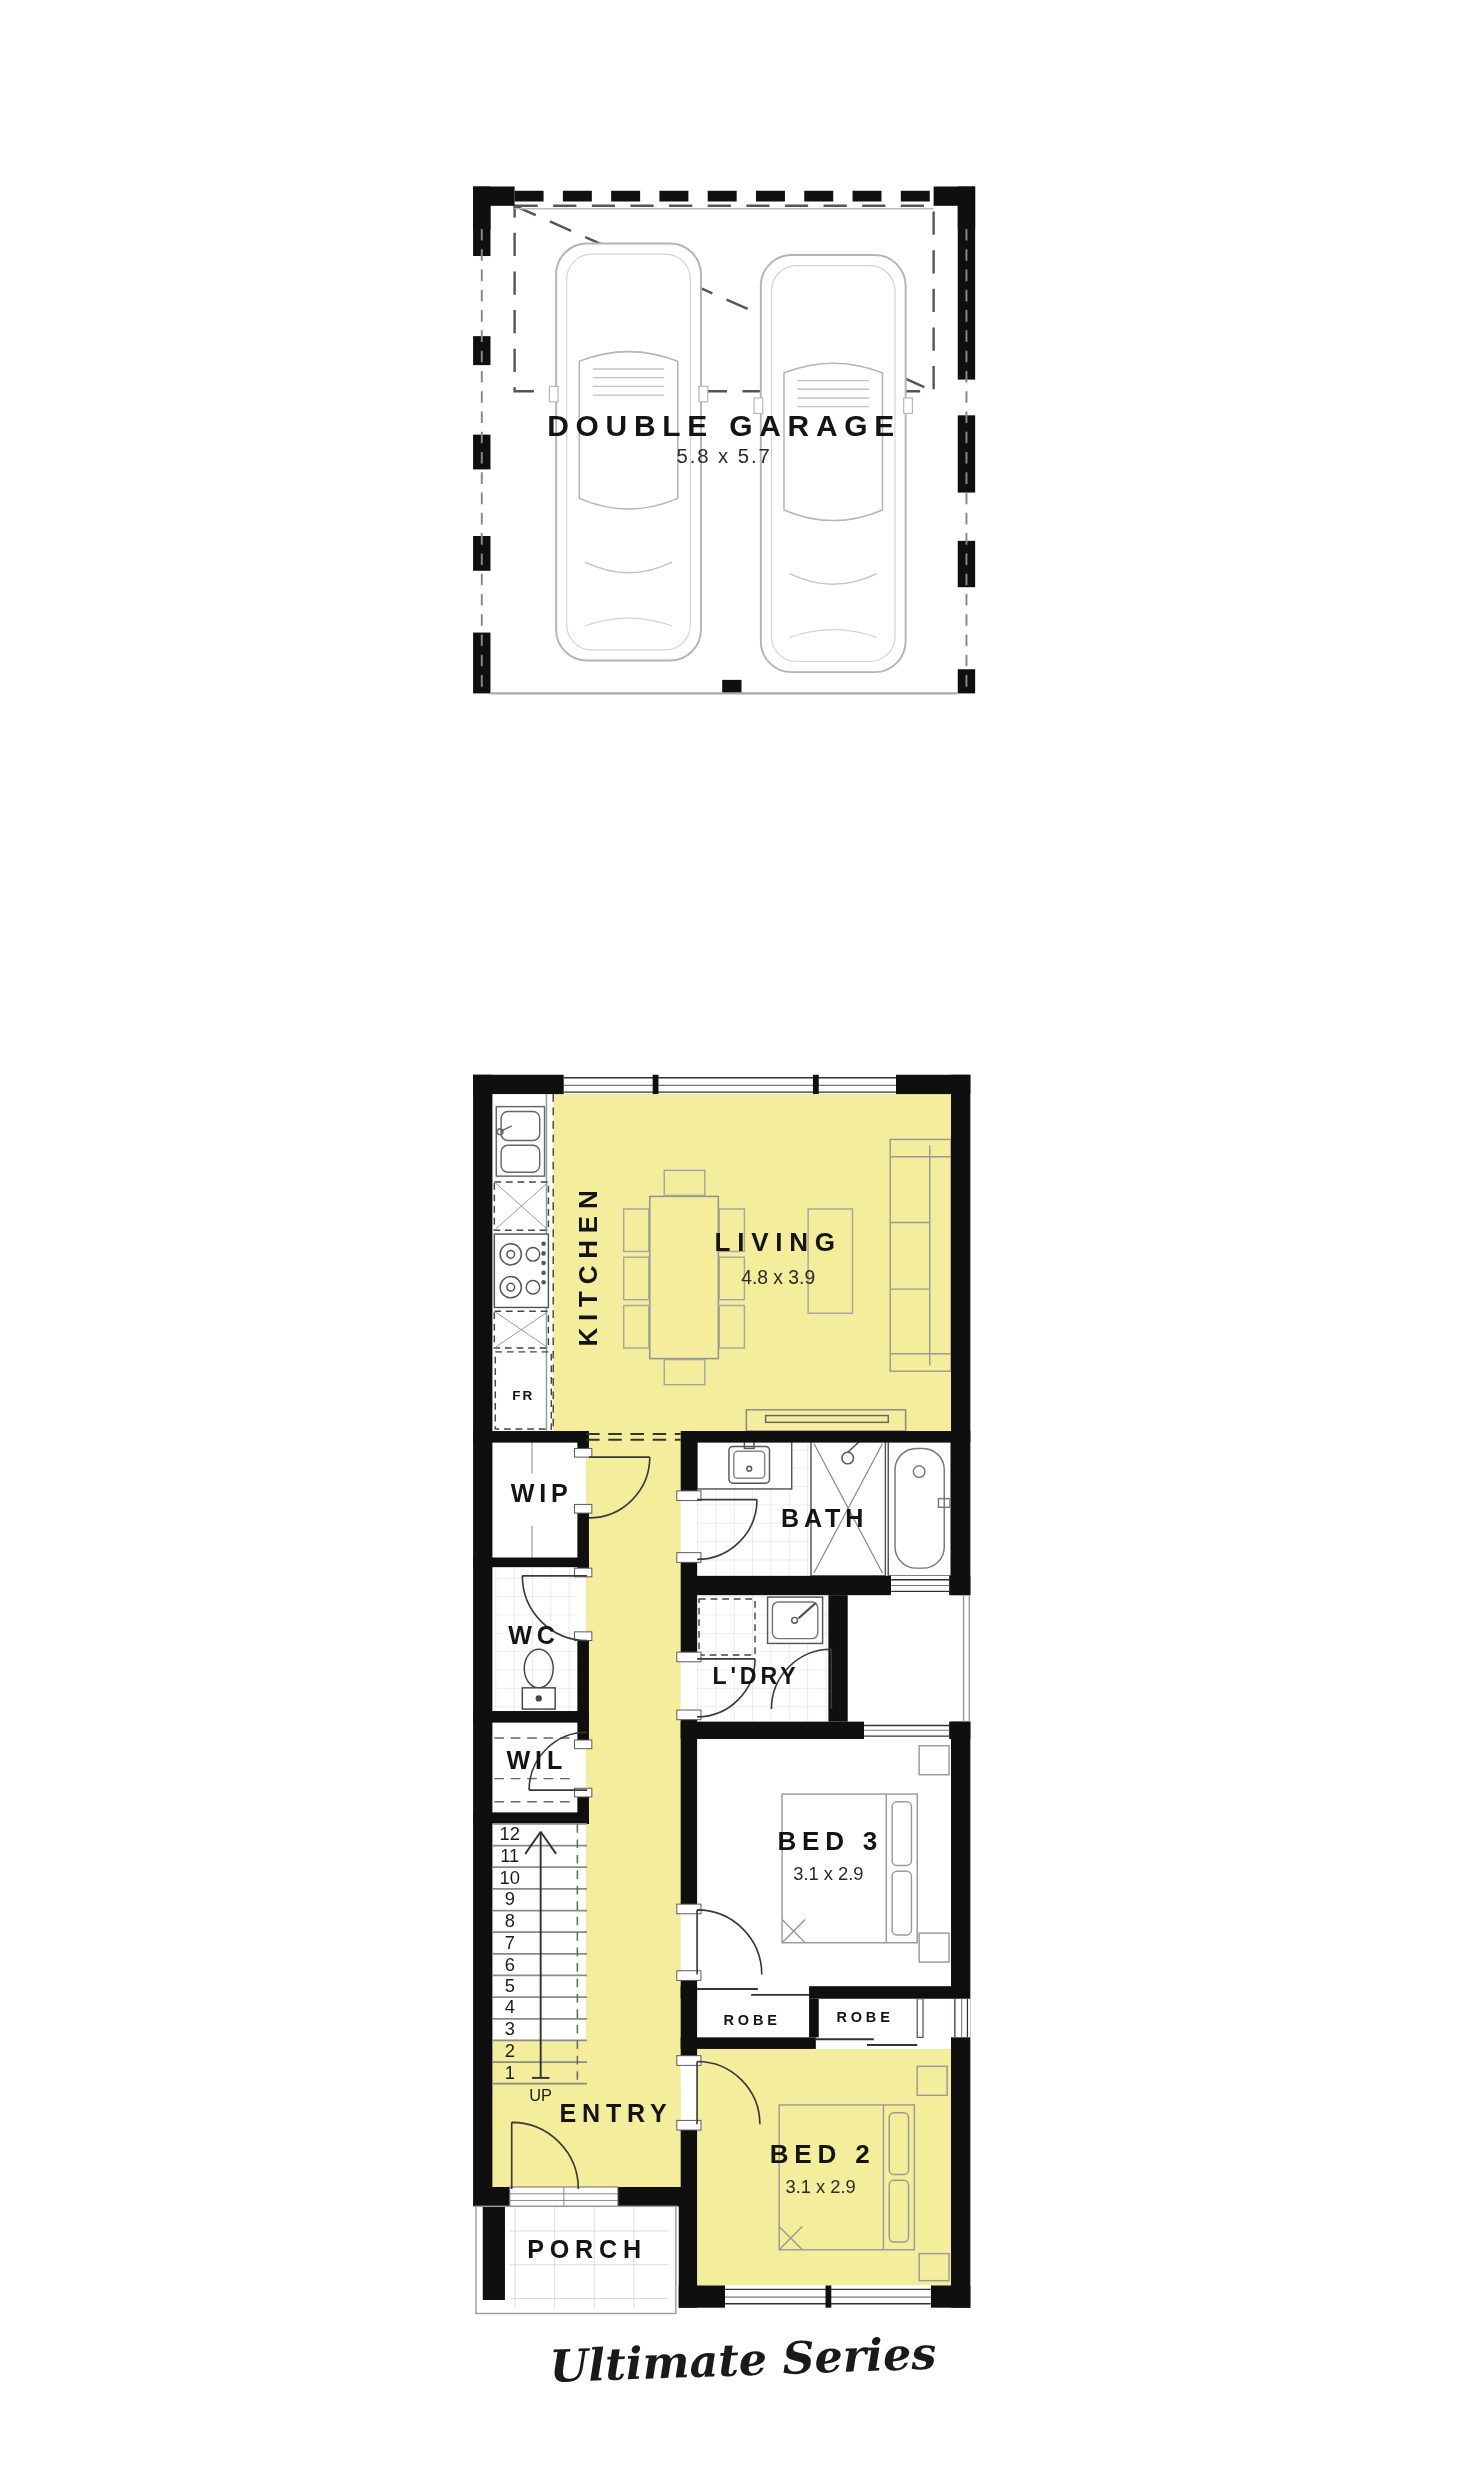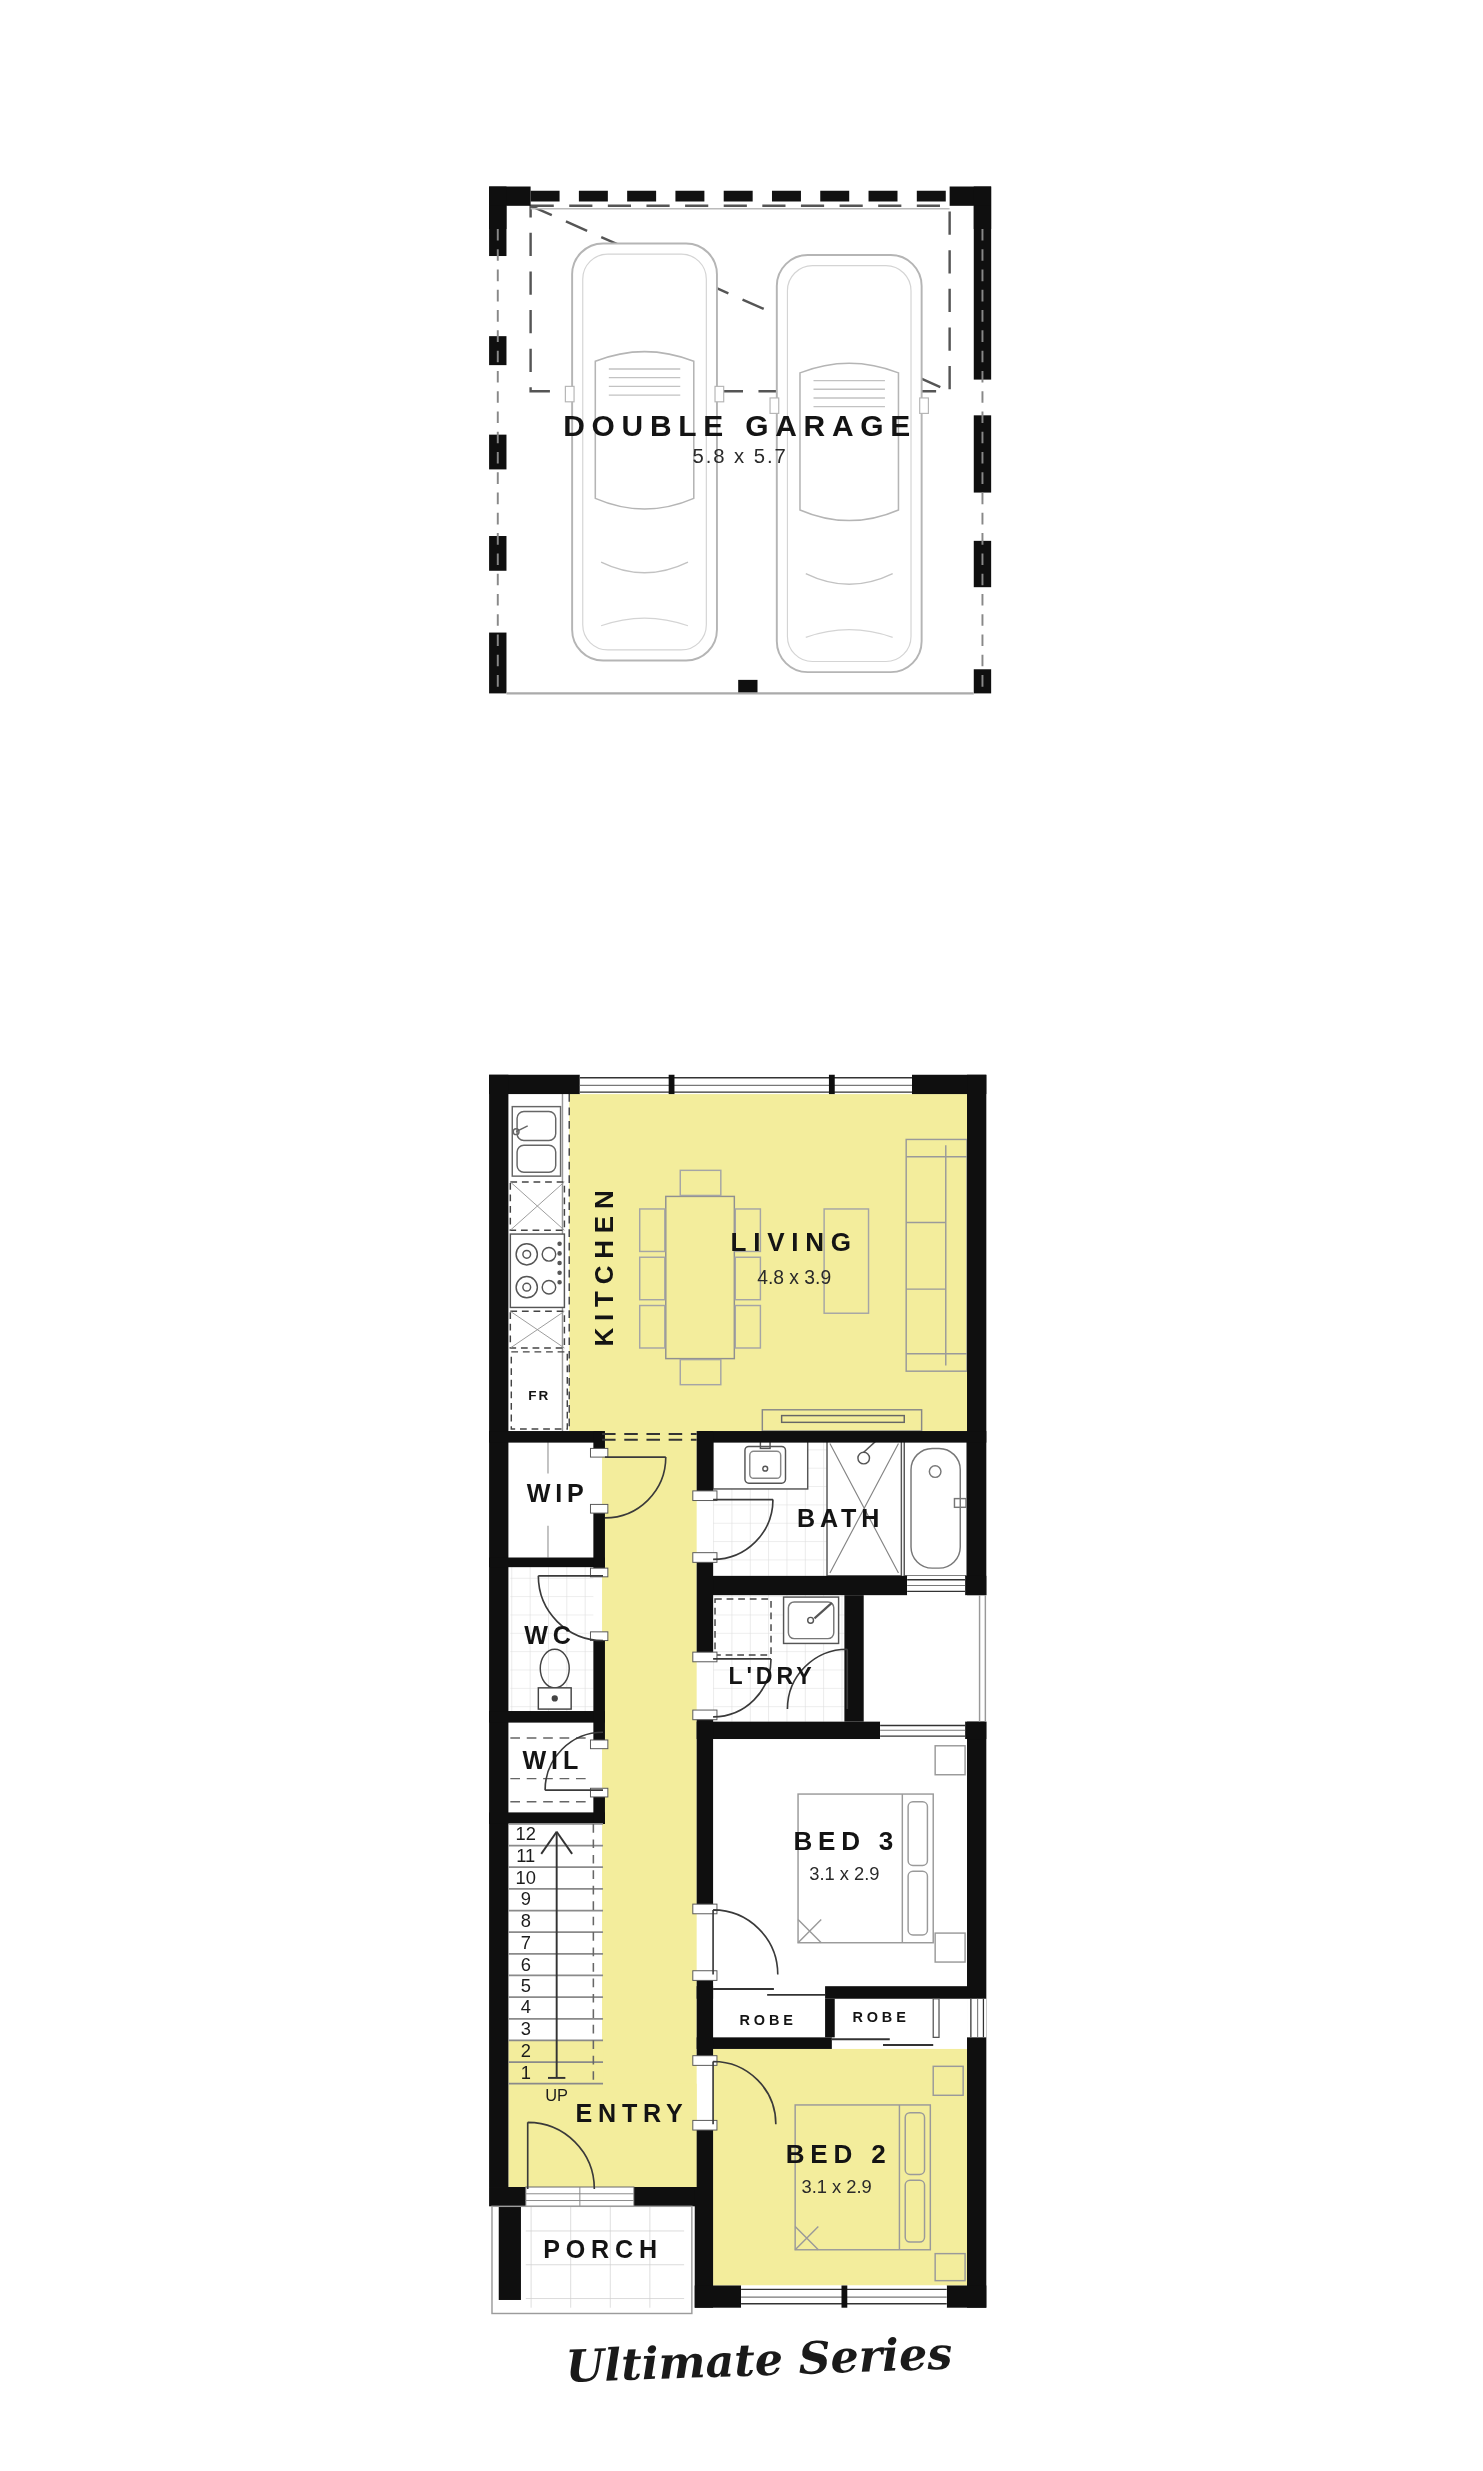--- a/index.html
+++ b/index.html
@@ -1,16 +1,16 @@
 <!DOCTYPE html>
 <html><head>
 <meta charset="utf-8">
 <style>
   html,body{margin:0;padding:0;background:#ffffff;}
-  .page{position:relative;width:1179px;height:2472px;background:#fff;overflow:hidden;margin-left:16px;}
+  .page{position:relative;width:1179px;height:2472px;background:#fff;overflow:hidden;}
   svg{position:absolute;left:0;top:0;}
   text{font-family:"Liberation Sans",sans-serif;}
   .lbl{font-weight:bold;fill:#141414;}
   .dims{font-weight:normal;fill:#2a2a2a;}
   .stepnum{fill:#1c1c1c;font-weight:normal;}
   .script{font-family:"DejaVu Serif",serif;font-style:italic;font-weight:bold;fill:#1a1a1a;}
 </style>
 </head>
 <body>
 

